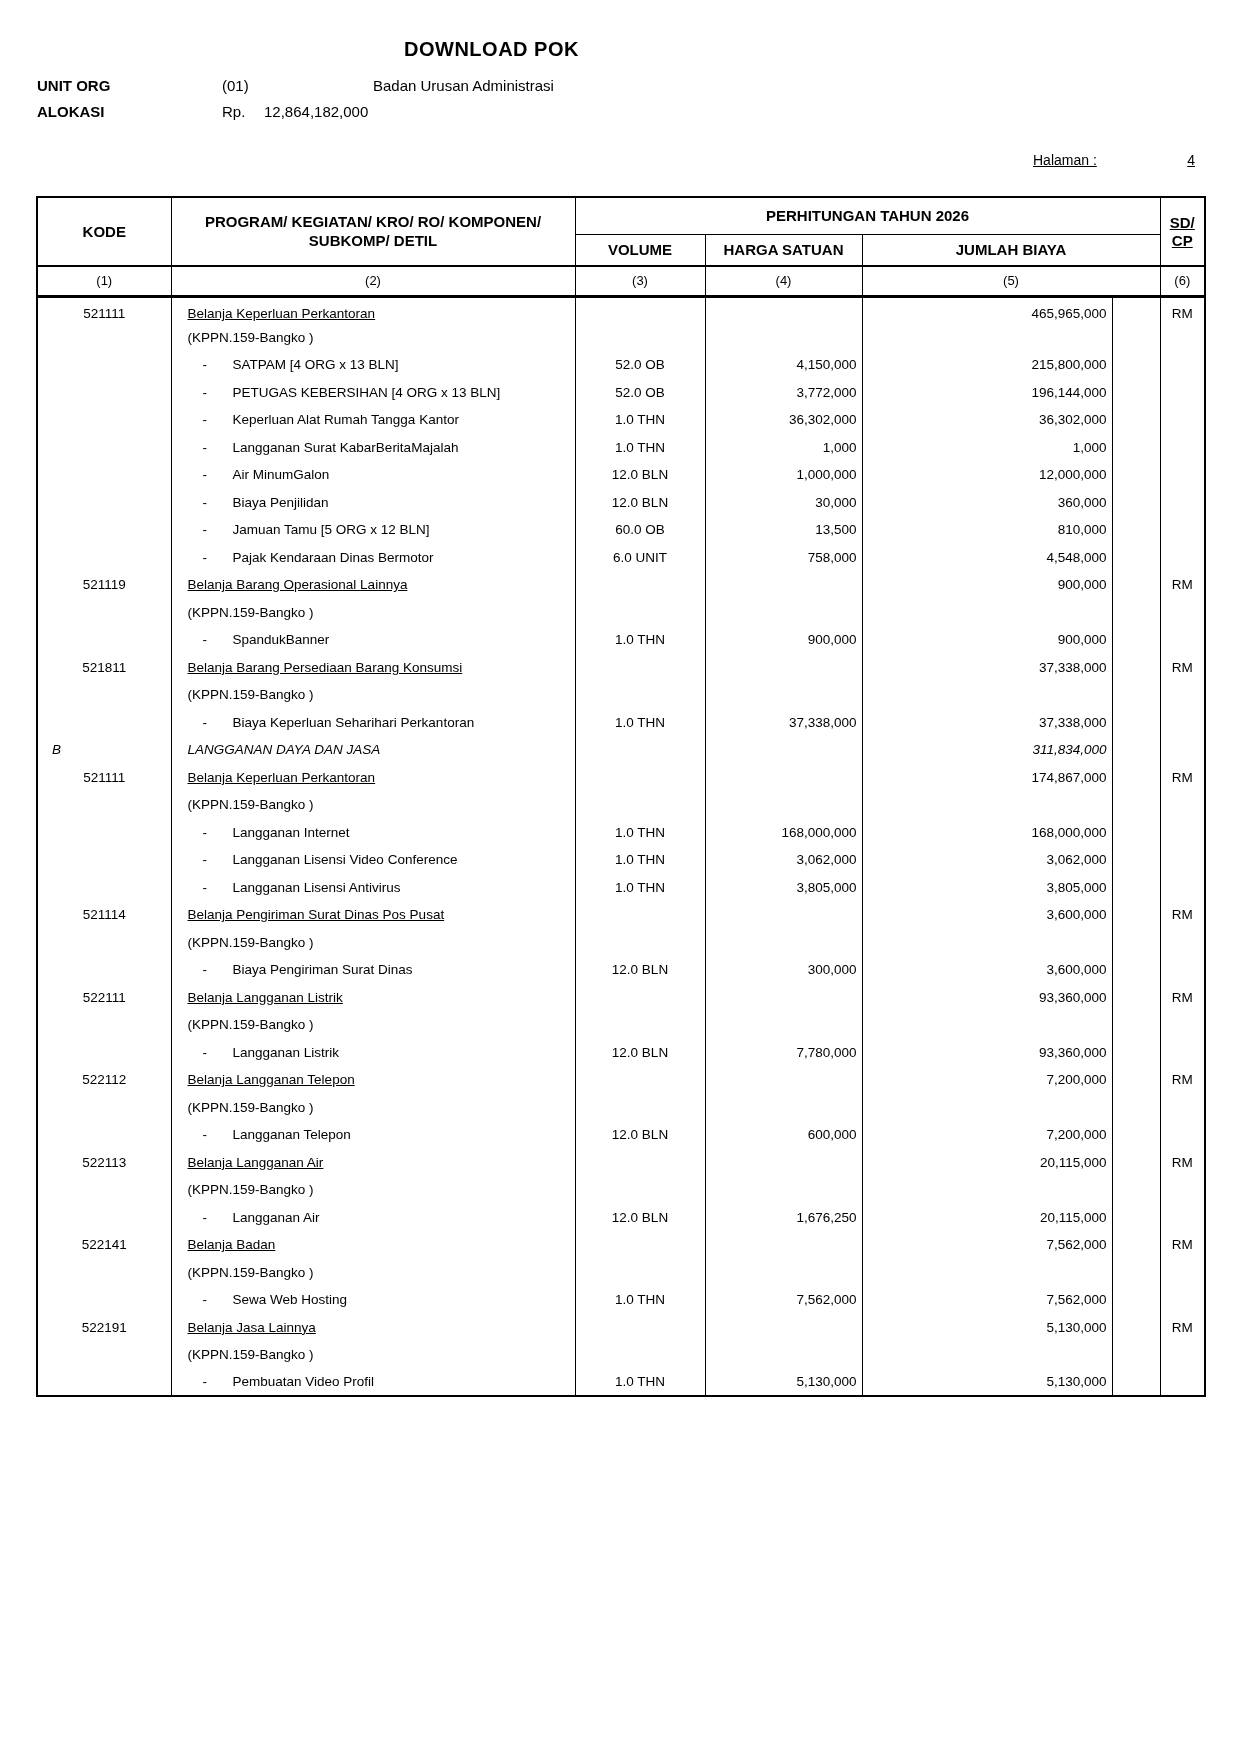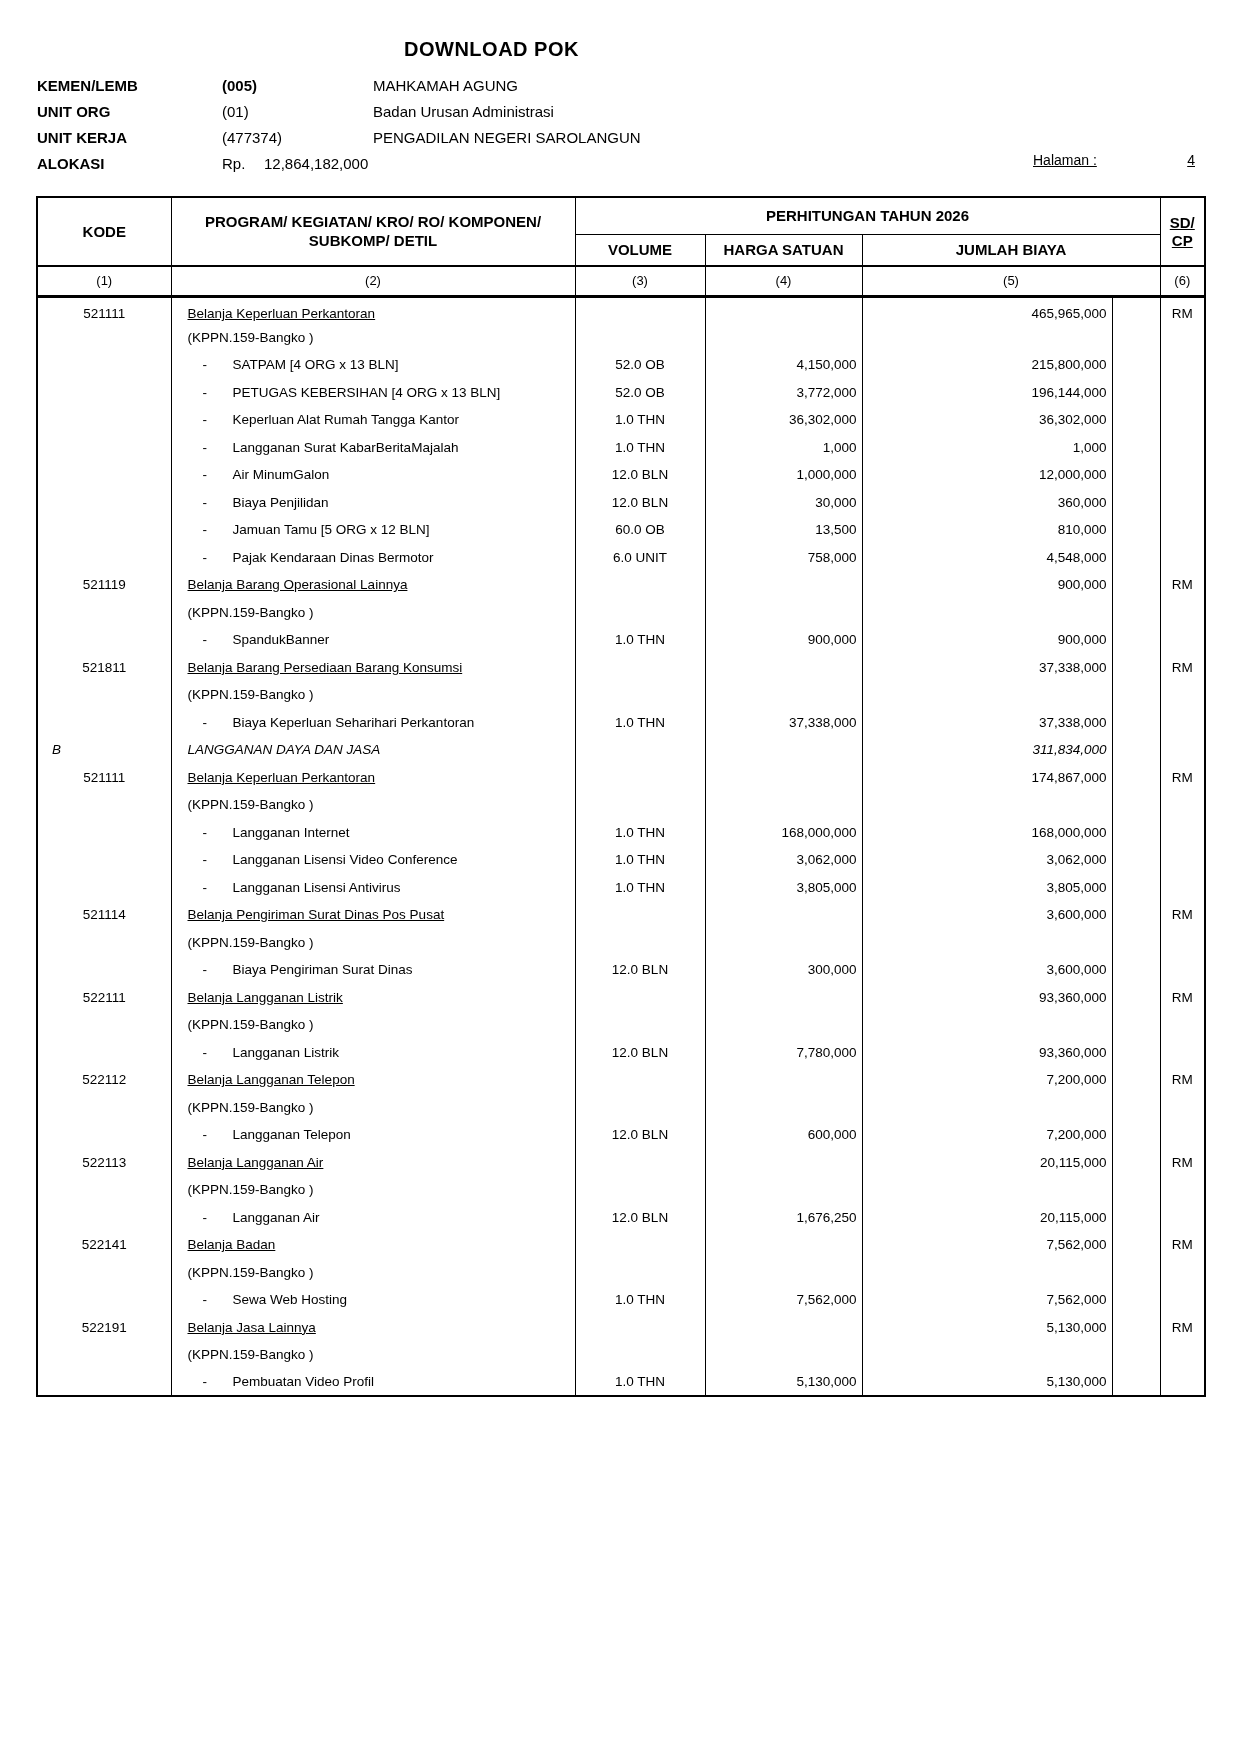--- a/index.html
+++ b/index.html
@@ -66,33 +66,23 @@
 </style>
 </head>
 <body>
 
 <div class="page">
 
   <div class="title">DOWNLOAD POK</div>
 
   <div class="info">
     <div class="info-row">
-      <span class="info-label">KEMEN/LEMB</span>
-      <span class="info-code bold">(005)</span>
-      <span class="info-name">MAHKAMAH AGUNG</span>
-    </div>
-    <div class="info-row">
       <span class="info-label">UNIT ORG</span>
       <span class="info-code">(01)</span>
       <span class="info-name">Badan Urusan Administrasi</span>
-    </div>
-    <div class="info-row">
-      <span class="info-label">UNIT KERJA</span>
-      <span class="info-code">(477374)</span>
-      <span class="info-name">PENGADILAN NEGERI SAROLANGUN</span>
     </div>
     <div class="info-row">
       <span class="info-label">ALOKASI</span>
       <span class="info-code rp">Rp.</span>
       <span class="info-name">12,864,182,000</span>
     </div>
   </div>
 
   <div class="halaman">
     <span>Halaman :</span>

